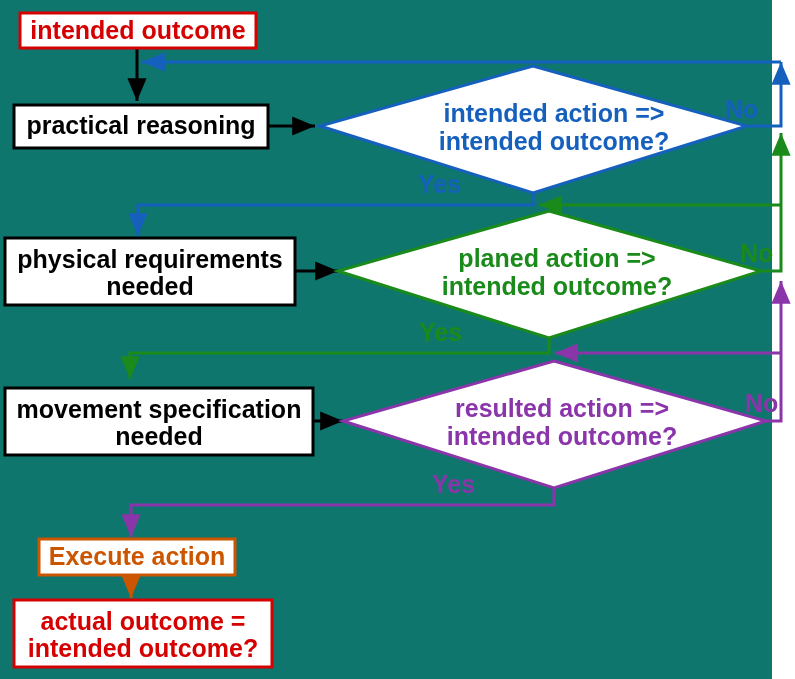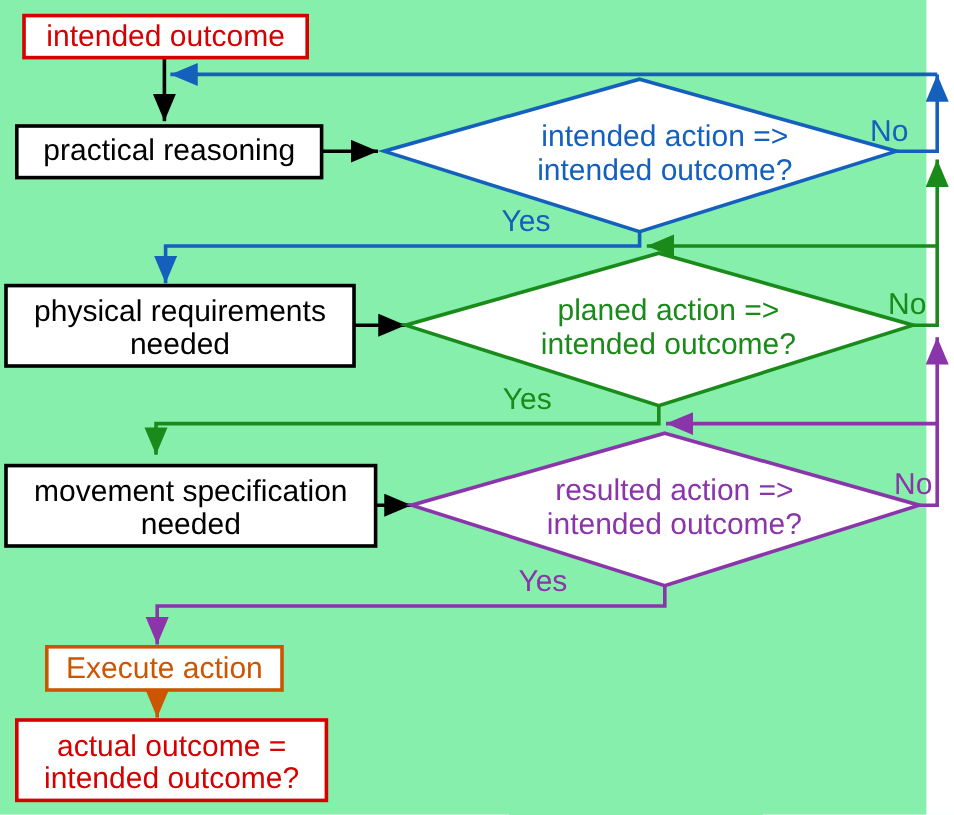--- a/index.html
+++ b/index.html
@@ -10,21 +10,22 @@
   body {
     width: 795px;
     height: 679px;
     font-family: "Liberation Sans", sans-serif;
     overflow: hidden;
   }
   #flowchart-root {
     position: relative;
     width: 772px;
     height: 679px;
-    background: #86efac;
+    background: #0f766e;
+    font-weight: bold;
   }
   svg.diagram {
     display: block;
     width: 795px;
     height: 679px;
   }
   .node-box {
     fill: #ffffff;
     stroke-width: 3;
   }

